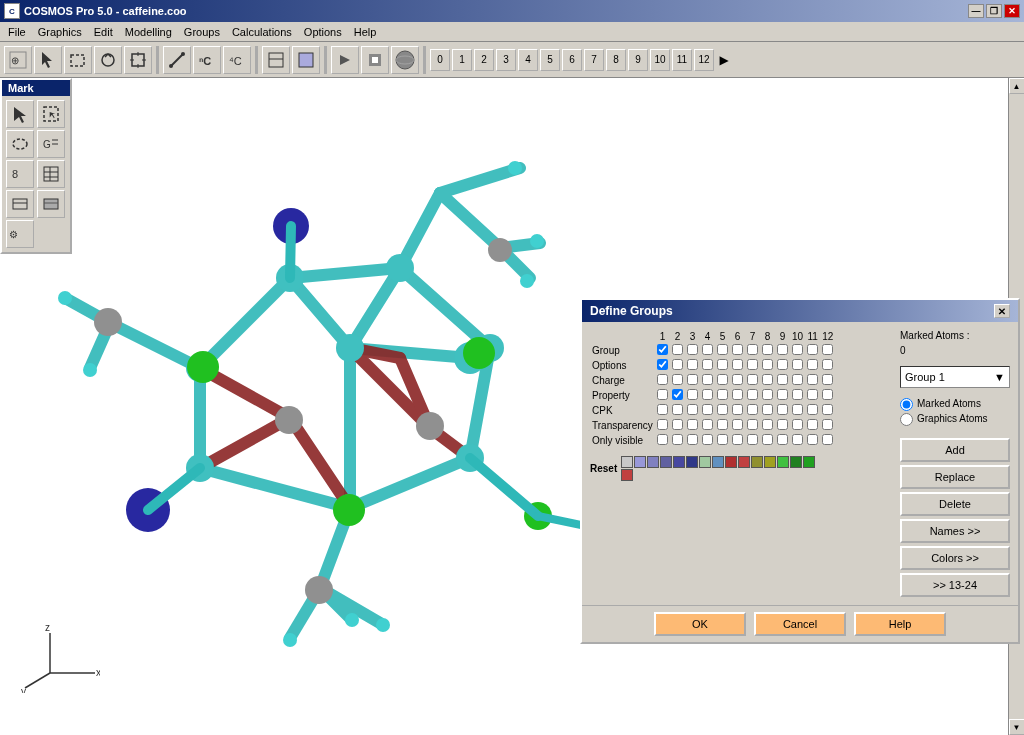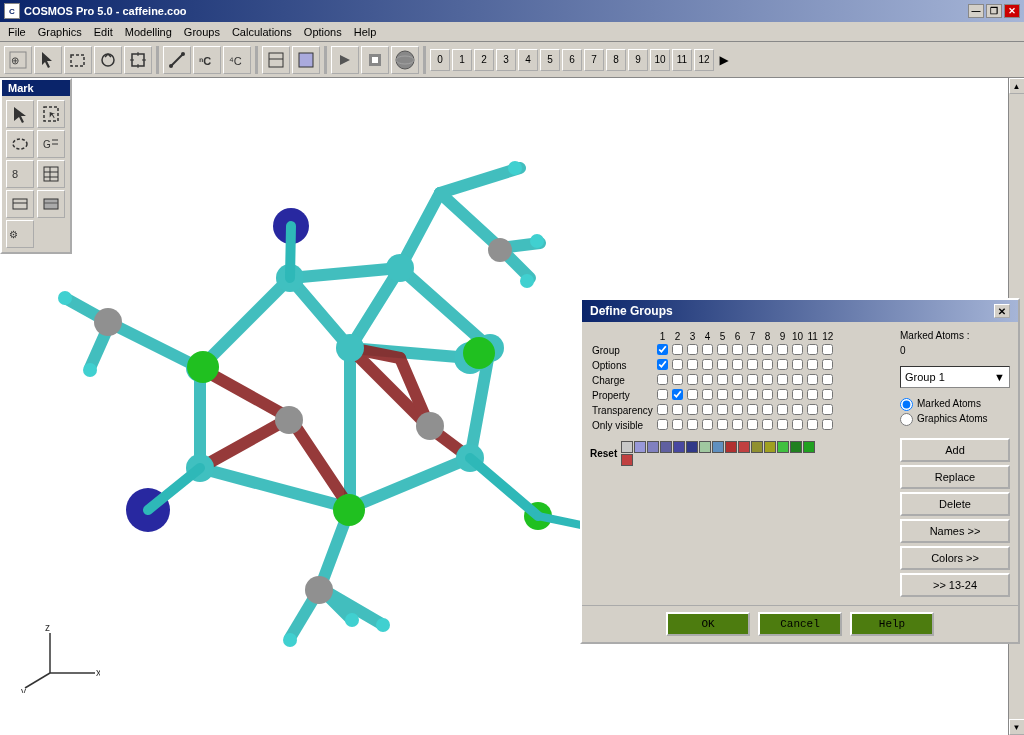--- a/index.html
+++ b/index.html
@@ -201,25 +201,25 @@
 
     
     .dialog-footer {
       display: flex;
       justify-content: center;
       gap: 8px;
       padding: 6px 8px;
       border-top: 1px solid #aaa;
     }
     .footer-btn {
-      width: 84px; height: 24px;
-      background: #4d7c0f;
+      width: 92px; height: 24px;
+      background: #fdba74;
       border: 2px outset #fff;
       display: flex; align-items: center; justify-content: center;
-      font-size: 11px; cursor: pointer; font-family: Liberation Mono, monospace;
+      font-size: 11px; cursor: pointer;
     }
 
     
     .molecule-svg { position: absolute; top: 0; left: 0; }
 
     
     .axes { position: absolute; bottom: 30px; left: 20px; }
   </style>
 </head>
 <body>
@@ -598,20 +598,35 @@
               <td class="chk-cell"><input type="checkbox" class="cb" style=""></td>
               <td class="chk-cell"><input type="checkbox" class="cb" style=""></td>
               <td class="chk-cell"><input type="checkbox" class="cb" style=""></td>
               <td class="chk-cell"><input type="checkbox" class="cb" style=""></td>
               <td class="chk-cell"><input type="checkbox" class="cb" style=""></td>
               <td class="chk-cell"><input type="checkbox" class="cb" style=""></td>
               <td class="chk-cell"><input type="checkbox" class="cb" style=""></td>
             </tr>
 
 
+            <tr>
+              <td class="row-label">CPK</td>
+              <td class="chk-cell"><input type="checkbox" class="cb" style=""></td>
+              <td class="chk-cell"><input type="checkbox" class="cb" style=""></td>
+              <td class="chk-cell"><input type="checkbox" class="cb" style=""></td>
+              <td class="chk-cell"><input type="checkbox" class="cb" style=""></td>
+              <td class="chk-cell"><input type="checkbox" class="cb" style=""></td>
+              <td class="chk-cell"><input type="checkbox" class="cb" style=""></td>
+              <td class="chk-cell"><input type="checkbox" class="cb" style=""></td>
+              <td class="chk-cell"><input type="checkbox" class="cb" style=""></td>
+              <td class="chk-cell"><input type="checkbox" class="cb" style=""></td>
+              <td class="chk-cell"><input type="checkbox" class="cb" style=""></td>
+              <td class="chk-cell"><input type="checkbox" class="cb" style=""></td>
+              <td class="chk-cell"><input type="checkbox" class="cb" style=""></td>
+            </tr>
 
             <tr>
               <td class="row-label">Transparency</td>
               <td class="chk-cell"><input type="checkbox" class="cb" style=""></td>
               <td class="chk-cell"><input type="checkbox" class="cb" style=""></td>
               <td class="chk-cell"><input type="checkbox" class="cb" style=""></td>
               <td class="chk-cell"><input type="checkbox" class="cb" style=""></td>
               <td class="chk-cell"><input type="checkbox" class="cb" style=""></td>
               <td class="chk-cell"><input type="checkbox" class="cb" style=""></td>
               <td class="chk-cell"><input type="checkbox" class="cb" style=""></td>

